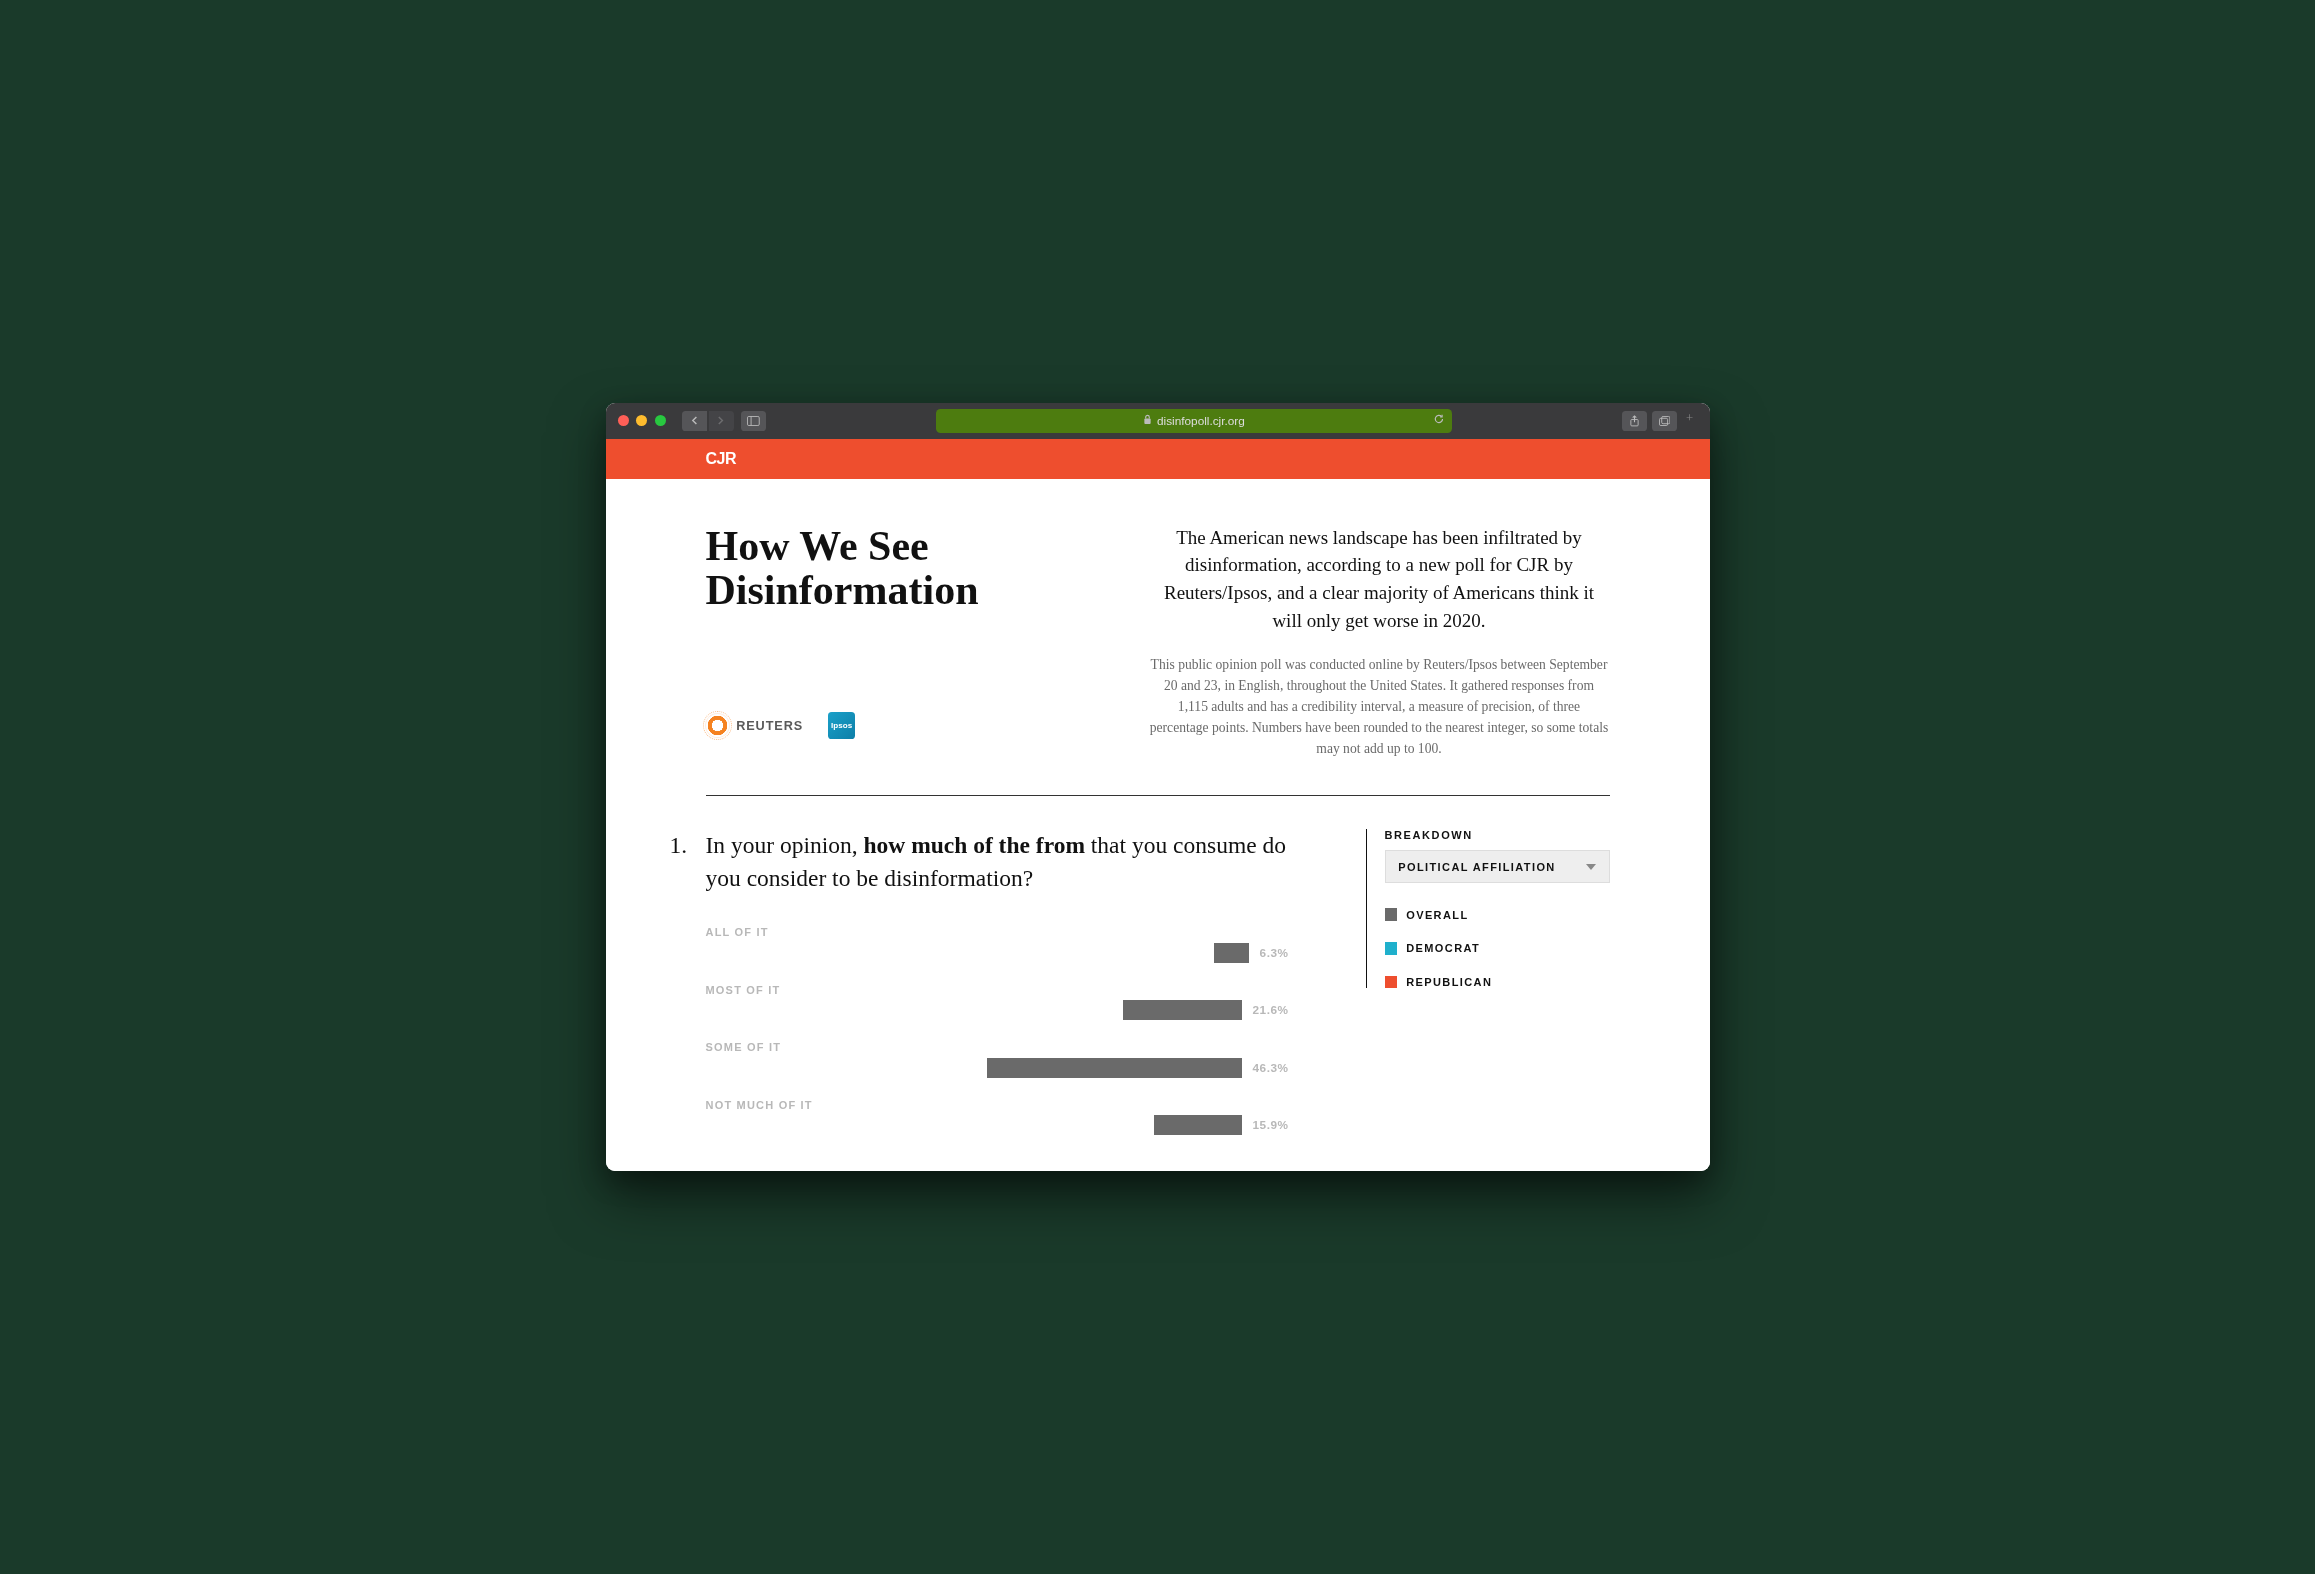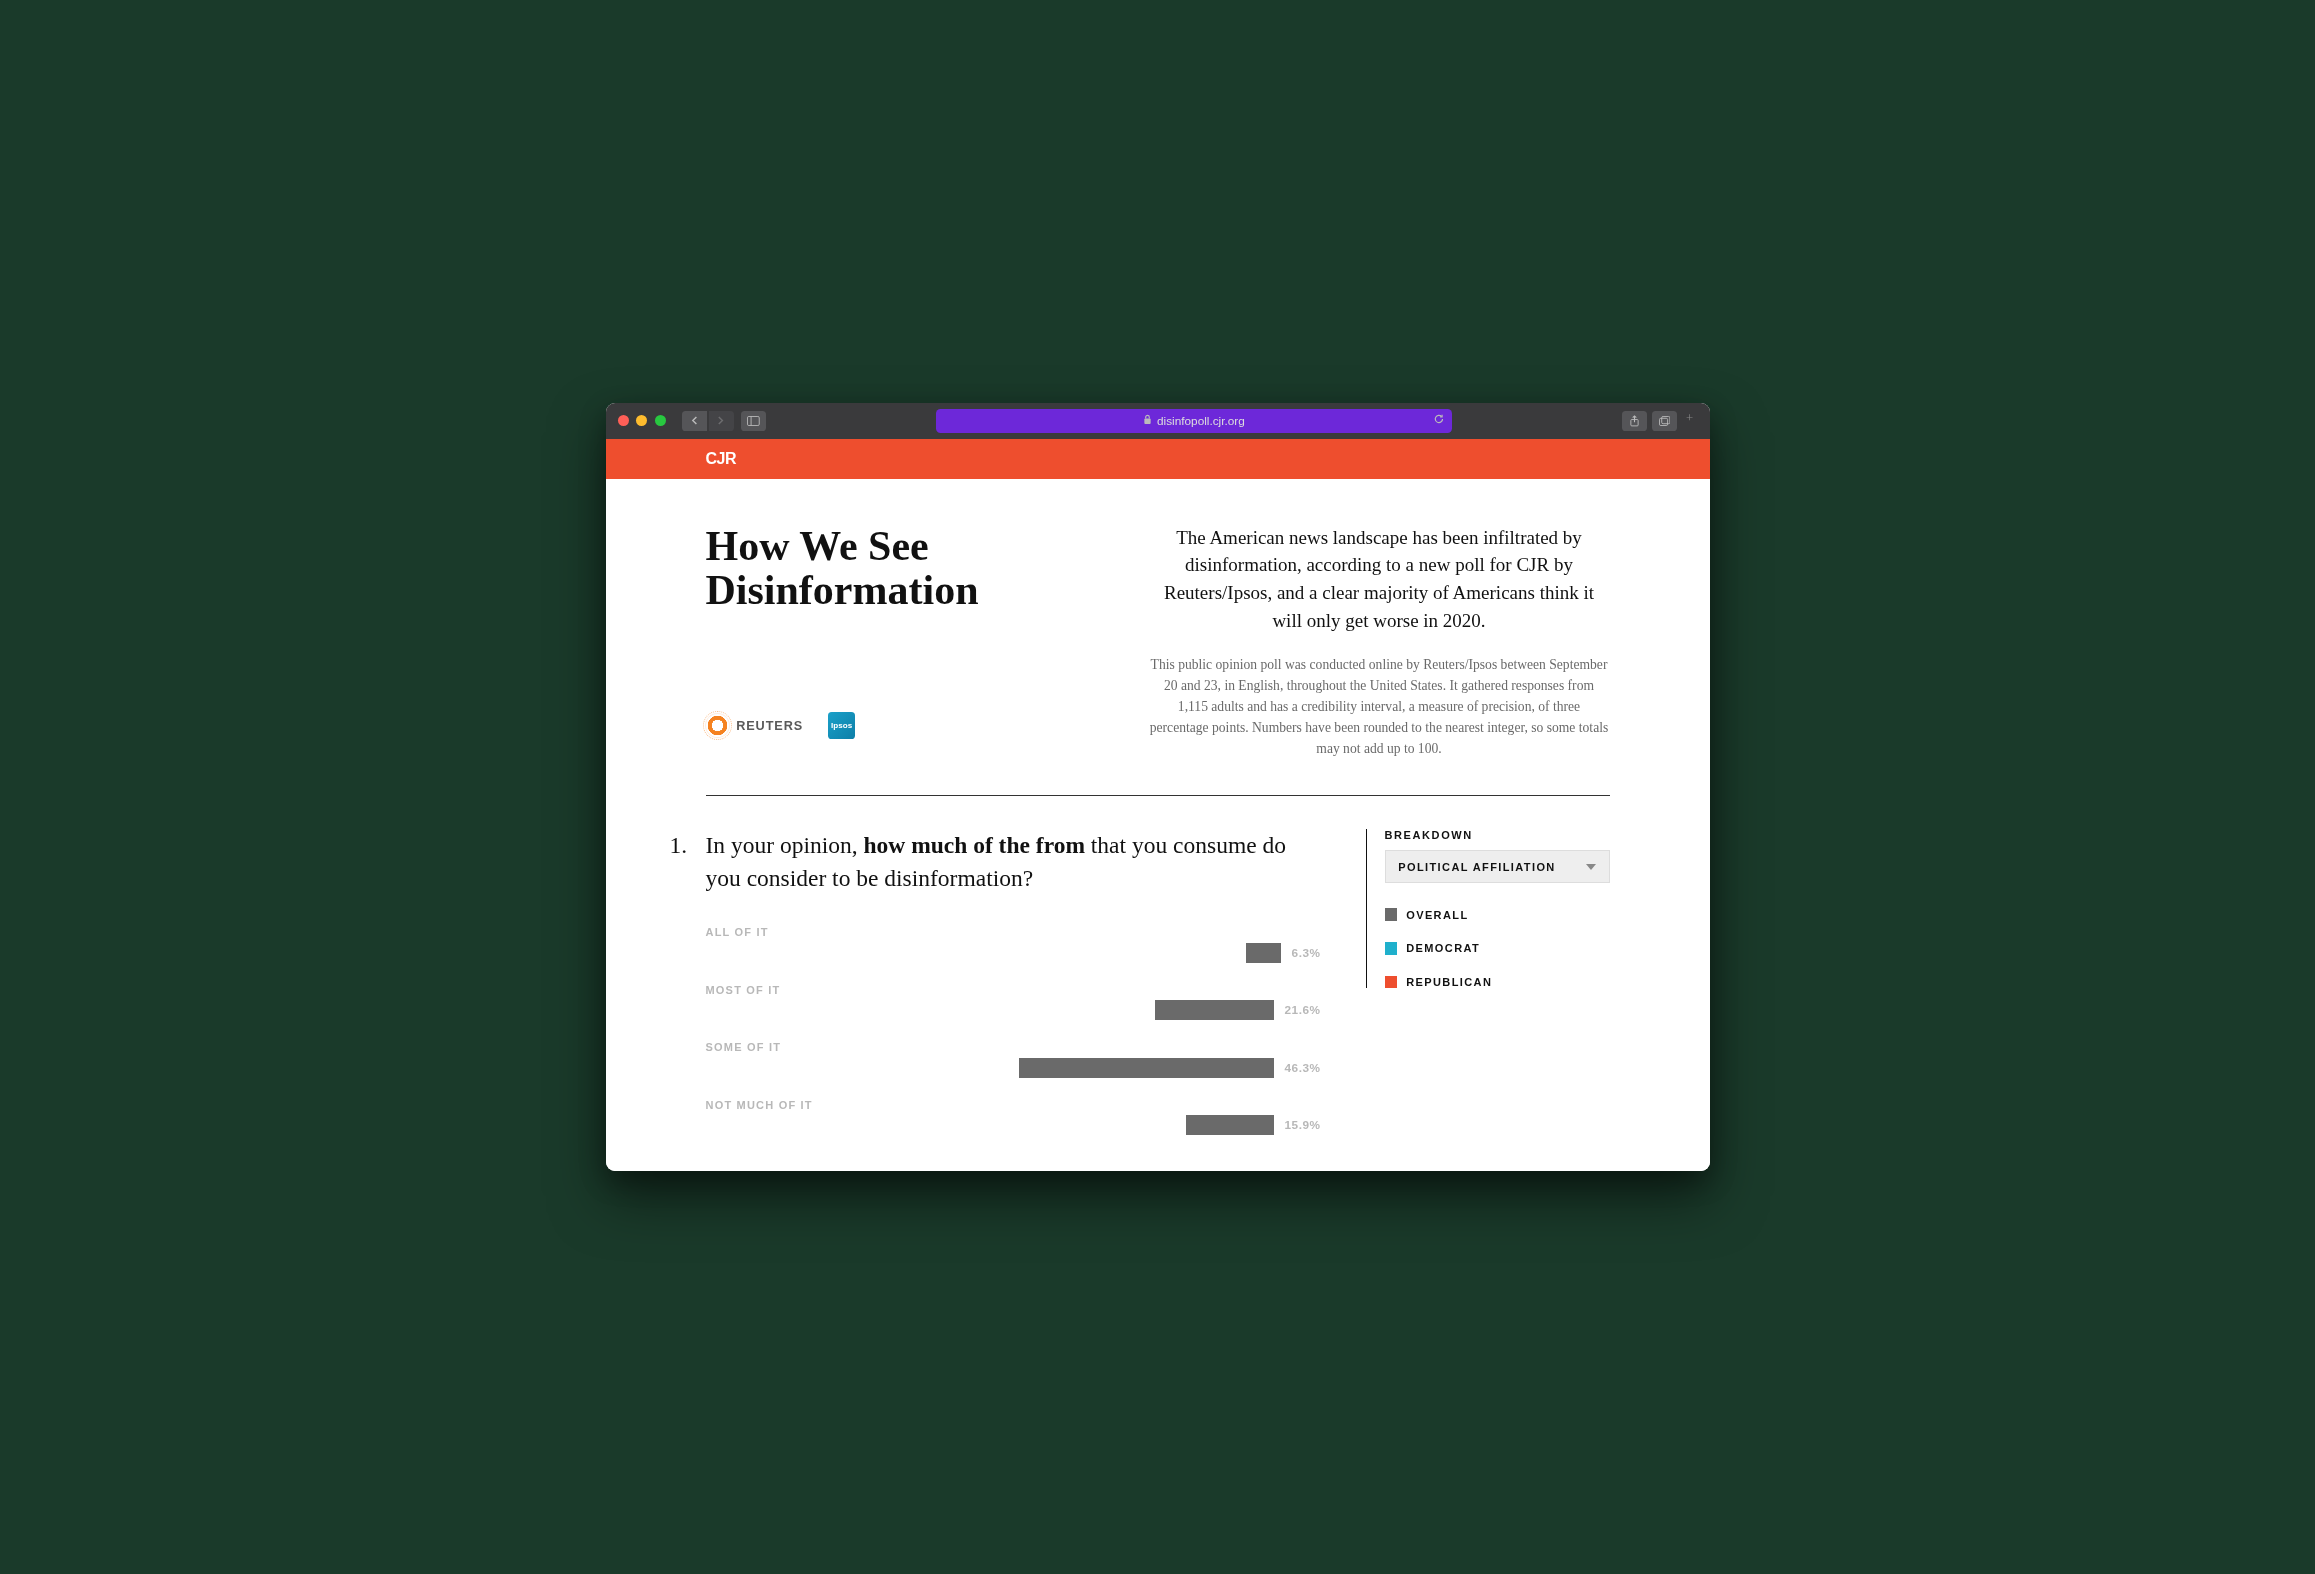--- a/index.html
+++ b/index.html
@@ -41,21 +41,21 @@
     color: #aaa;
     font-size: 11px;
   }
   .nav-btn.disabled { opacity: 0.4; }
   .nav-group { display: flex; gap: 1.8px; }
   .nav-group .nav-btn:first-child { border-radius: 3.6px 0 0 3.6px; }
   .nav-group .nav-btn:last-child { border-radius: 0 3.6px 3.6px 0; }
   .url-bar {
     flex: 1;
     height: 23.5px;
-    background: #6d28d9;
+    background: #4d7c0f;
     border-radius: 4.5px;
     display: flex;
     align-items: center;
     justify-content: center;
     color: #ddd;
     font-family: -apple-system, sans-serif;
     font-size: 11.8px;
     gap: 5.4px;
     margin: 0 163px;
     position: relative;
@@ -179,21 +179,21 @@
   .bar-fill { height: 20px; background: #6a6a6a; }
   .bar-val {
     font-family: Arial, sans-serif;
     font-weight: 800;
     font-size: 11.8px;
     letter-spacing: 0.5px;
     color: #b8b8b8;
   }
 
   
-  .side { flex: 0 0 244px; border-left: 1.8px solid #111; padding-left: 18px; }
+  .side { flex: 0 0 244px; border-left: 1.8px solid #111; padding-left: 18px; margin-left: 32px; }
   .side-head {
     font-family: Arial, sans-serif;
     font-weight: 900;
     font-size: 11px;
     letter-spacing: 1.6px;
     color: #111;
     margin-bottom: 9px;
   }
   .dropdown {
     background: #eee;

